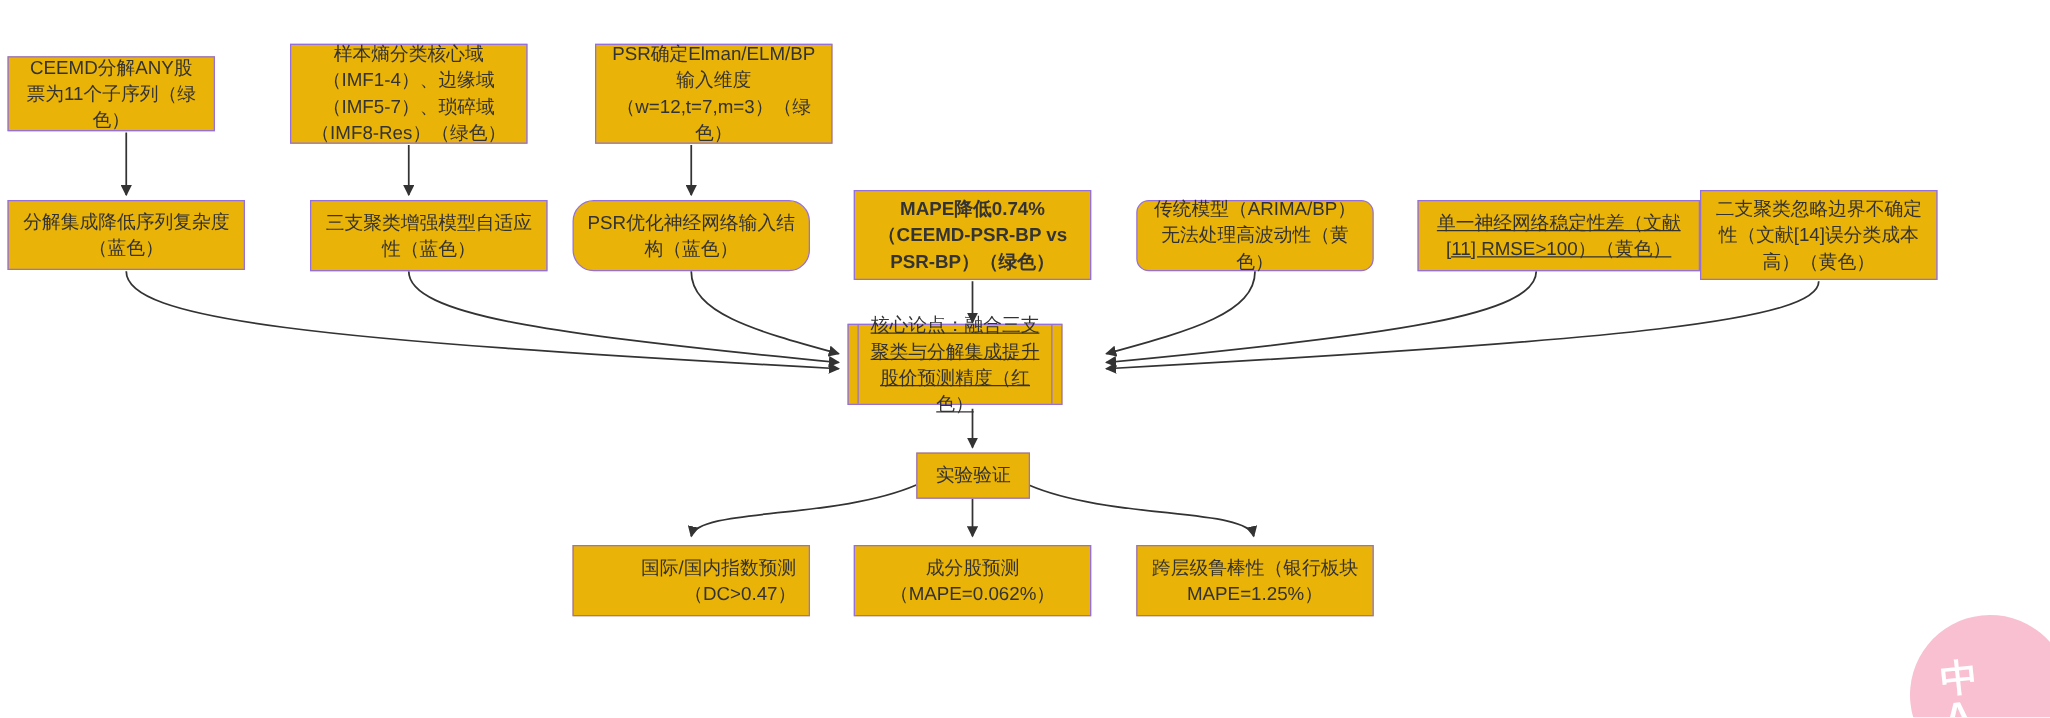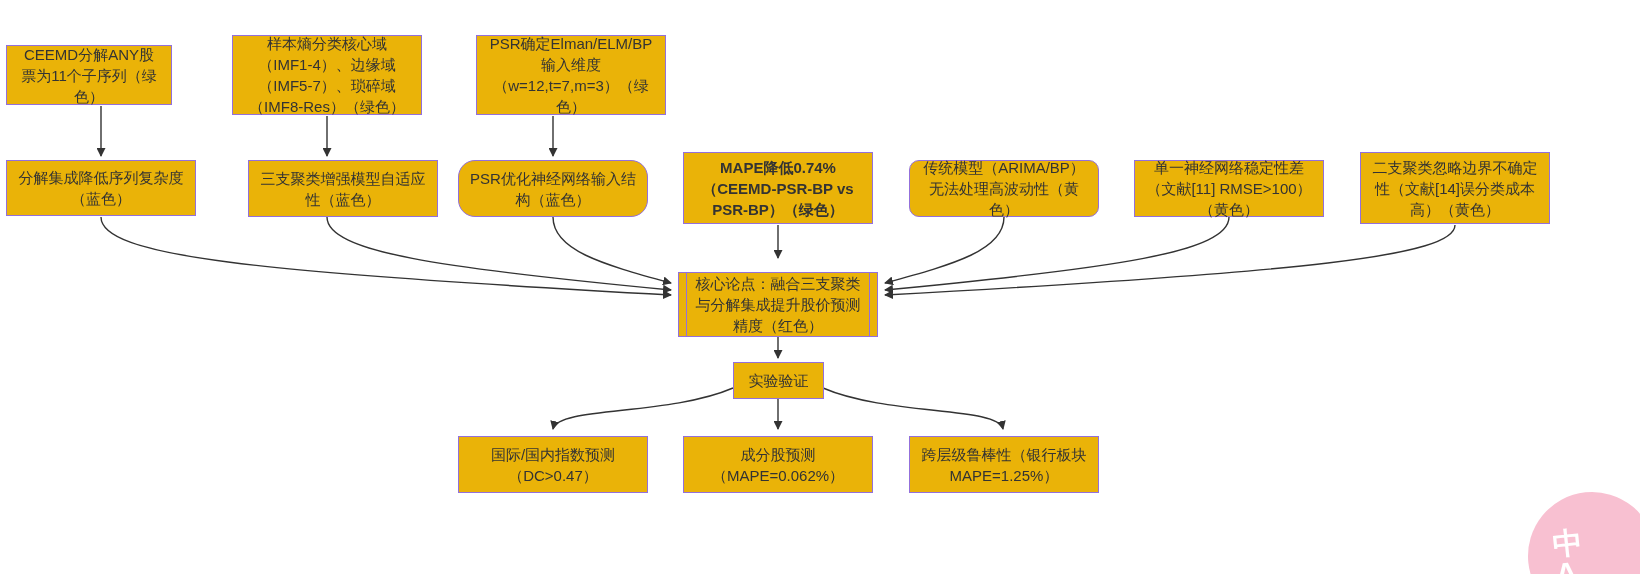--- a/index.html
+++ b/index.html
@@ -98,28 +98,28 @@
 
   <div class="node" style="left:6px; top:45px; width:166px; height:60px;">CEEMD分解ANY股票为11个子序列（绿色）</div>
   <div class="node" style="left:232px; top:35px; width:190px; height:80px;">样本熵分类核心域（IMF1-4）、边缘域（IMF5-7）、琐碎域（IMF8-Res）（绿色）</div>
   <div class="node" style="left:476px; top:35px; width:190px; height:80px;">PSR确定Elman/ELM/BP输入维度（w=12,t=7,m=3）（绿色）</div>
 
   <div class="node" style="left:6px; top:160px; width:190px; height:56px;">分解集成降低序列复杂度（蓝色）</div>
   <div class="node" style="left:232px; top:160px; width:190px; height:57px;margin-left:16px;">三支聚类增强模型自适应性（蓝色）</div>
   <div class="node" style="left:458px; top:160px; width:190px; height:57px;border-radius:17px;">PSR优化神经网络输入结构（蓝色）</div>
   <div class="node" style="left:683px; top:152px; width:190px; height:72px;font-weight:bold;">MAPE降低0.74%（CEEMD-PSR-BP vs PSR-BP）（绿色）</div>
   <div class="node" style="left:909px; top:160px; width:190px; height:57px;border-radius:10px;">传统模型（ARIMA/BP）无法处理高波动性（黄色）</div>
-  <div class="node" style="left:1134px; top:160px; width:190px; height:57px;">单一神经网络稳定性差（文献[11] RMSE&gt;100）（黄色）</div>
+  <div class="node" style="left:1134px; top:160px; width:226px; height:57px;text-decoration:underline;">单一神经网络稳定性差（文献[11] RMSE&gt;100）（黄色）</div>
   <div class="node" style="left:1360px; top:152px; width:190px; height:72px;">二支聚类忽略边界不确定性（文献[14]误分类成本高）（黄色）</div>
 
-  <div class="node subroutine" style="left:678px; top:272px; width:200px; height:65px;">核心论点：融合三支聚类与分解集成提升股价预测精度（红色）</div>
+  <div class="node subroutine" style="left:678px; top:259px; width:172px; height:65px;text-decoration:underline;">核心论点：融合三支聚类与分解集成提升股价预测精度（红色）</div>
 
   <div class="node" style="left:733px; top:362px; width:91px; height:37px;">实验验证</div>
 
-  <div class="node" style="left:458px; top:436px; width:190px; height:57px;">国际/国内指数预测（DC&gt;0.47）</div>
+  <div class="node" style="left:458px; top:436px; width:190px; height:57px;text-align:right;">国际/国内指数预测（DC&gt;0.47）</div>
   <div class="node" style="left:683px; top:436px; width:190px; height:57px;">成分股预测（MAPE=0.062%）</div>
   <div class="node" style="left:909px; top:436px; width:190px; height:57px;">跨层级鲁棒性（银行板块 MAPE=1.25%）</div>
 
   <div class="watermark">
     <span class="wm-text">中</span>
     <span class="wm-text">A</span>
   </div>
 
 </div>
 

